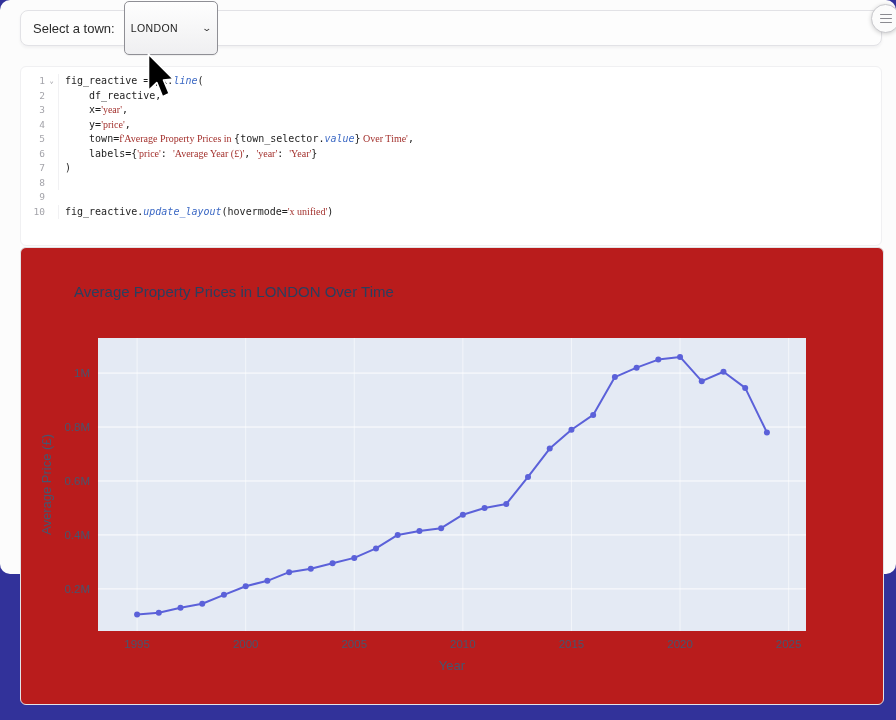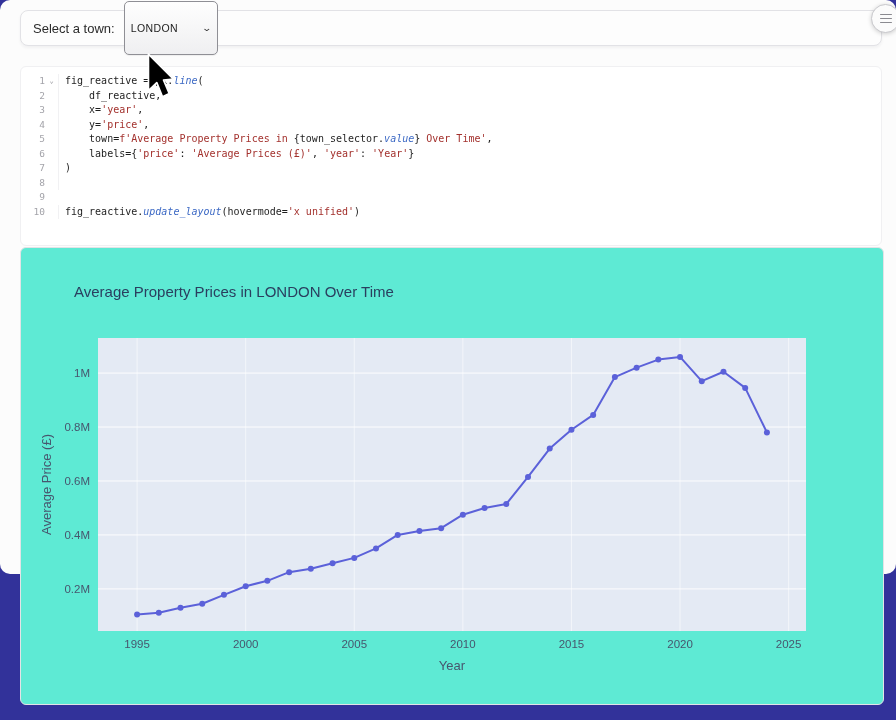--- a/index.html
+++ b/index.html
@@ -41,26 +41,26 @@
     position:absolute;left:20px;top:66px;width:862px;height:180px;
     background:#ffffff;border:1px solid #f0f0f2;border-radius:6px;
     padding-top:7px;box-sizing:border-box;
   }
   .cl{display:flex;height:14.5px;line-height:14.5px;
       font-family:"DejaVu Sans Mono", monospace;font-size:10px;white-space:pre;}
   .cl .gut{width:24px;flex:none;text-align:right;color:#a4a4aa;font-size:9.5px;}
   .cl .fold{width:13px;flex:none;text-align:center;color:#9a9aa0;font-size:7px;}
   .cl .src{padding-left:6px;border-left:1px solid #f1f1f3;}
   .t-d{color:#1e1e1e;}
-  .t-s{color:#a3312d;}
+  .t-s{color:#a3312d;font-family:Liberation Serif, serif;}
   .t-m{color:#3b68c4;font-style:italic;}
   
   .chart-card{
     position:absolute;left:20px;top:247px;width:862px;height:456px;
-    background:#5eead4;border:1px solid #e3e3e6;border-radius:6px;
+    background:#b91c1c;border:1px solid #e3e3e6;border-radius:6px;
   }
   .chart-card svg{position:absolute;left:0;top:0;}
   svg text{font-family:"Liberation Sans", sans-serif;}
   
   .cursor{position:absolute;left:147px;top:53px;z-index:9;pointer-events:none;}
 </style>
 </head>
 <body>
 
 <div class="card">
@@ -78,21 +78,21 @@
       <i></i><i></i><i></i>
     </span>
   </button>
 
   <div class="code-block" id="code-block">
       <div class="cl"><span class="gut">1</span><span class="fold">⌄</span><span class="src"><span class="t-d">fig_reactive = px.</span><span class="t-m">line</span><span class="t-d">(</span></span></div>
       <div class="cl"><span class="gut">2</span><span class="fold"></span><span class="src"><span class="t-d">    df_reactive,</span></span></div>
       <div class="cl"><span class="gut">3</span><span class="fold"></span><span class="src"><span class="t-d">    x=</span><span class="t-s">'year'</span><span class="t-d">,</span></span></div>
       <div class="cl"><span class="gut">4</span><span class="fold"></span><span class="src"><span class="t-d">    y=</span><span class="t-s">'price'</span><span class="t-d">,</span></span></div>
       <div class="cl"><span class="gut">5</span><span class="fold"></span><span class="src"><span class="t-d">    town=</span><span class="t-s">f'Average Property Prices in </span><span class="t-d">{town_selector.</span><span class="t-m">value</span><span class="t-d">}</span><span class="t-s"> Over Time'</span><span class="t-d">,</span></span></div>
-      <div class="cl"><span class="gut">6</span><span class="fold"></span><span class="src"><span class="t-d">    labels={</span><span class="t-s">'price'</span><span class="t-d">: </span><span class="t-s">'Average Prices (£)'</span><span class="t-d">, </span><span class="t-s">'year'</span><span class="t-d">: </span><span class="t-s">'Year'</span><span class="t-d">}</span></span></div>
+      <div class="cl"><span class="gut">6</span><span class="fold"></span><span class="src"><span class="t-d">    labels={</span><span class="t-s">'price'</span><span class="t-d">: </span><span class="t-s">'Average Year (£)'</span><span class="t-d">, </span><span class="t-s">'year'</span><span class="t-d">: </span><span class="t-s">'Year'</span><span class="t-d">}</span></span></div>
       <div class="cl"><span class="gut">7</span><span class="fold"></span><span class="src"><span class="t-d">)</span></span></div>
       <div class="cl"><span class="gut">8</span><span class="fold"></span><span class="src"></span></div>
       <div class="cl"><span class="gut">9</span><span class="fold"></span></div>
       <div class="cl"><span class="gut">10</span><span class="fold"></span><span class="src"><span class="t-d">fig_reactive.</span><span class="t-m">update_layout</span><span class="t-d">(hovermode=</span><span class="t-s">'x unified'</span><span class="t-d">)</span></span></div>
     </div>
 
   <div class="chart-card">
     <svg id="chart-svg" width="860" height="454" viewBox="0 0 860 454">
         <rect x="77" y="90" width="708" height="293" fill="#e4eaf4"></rect>
         <g>

